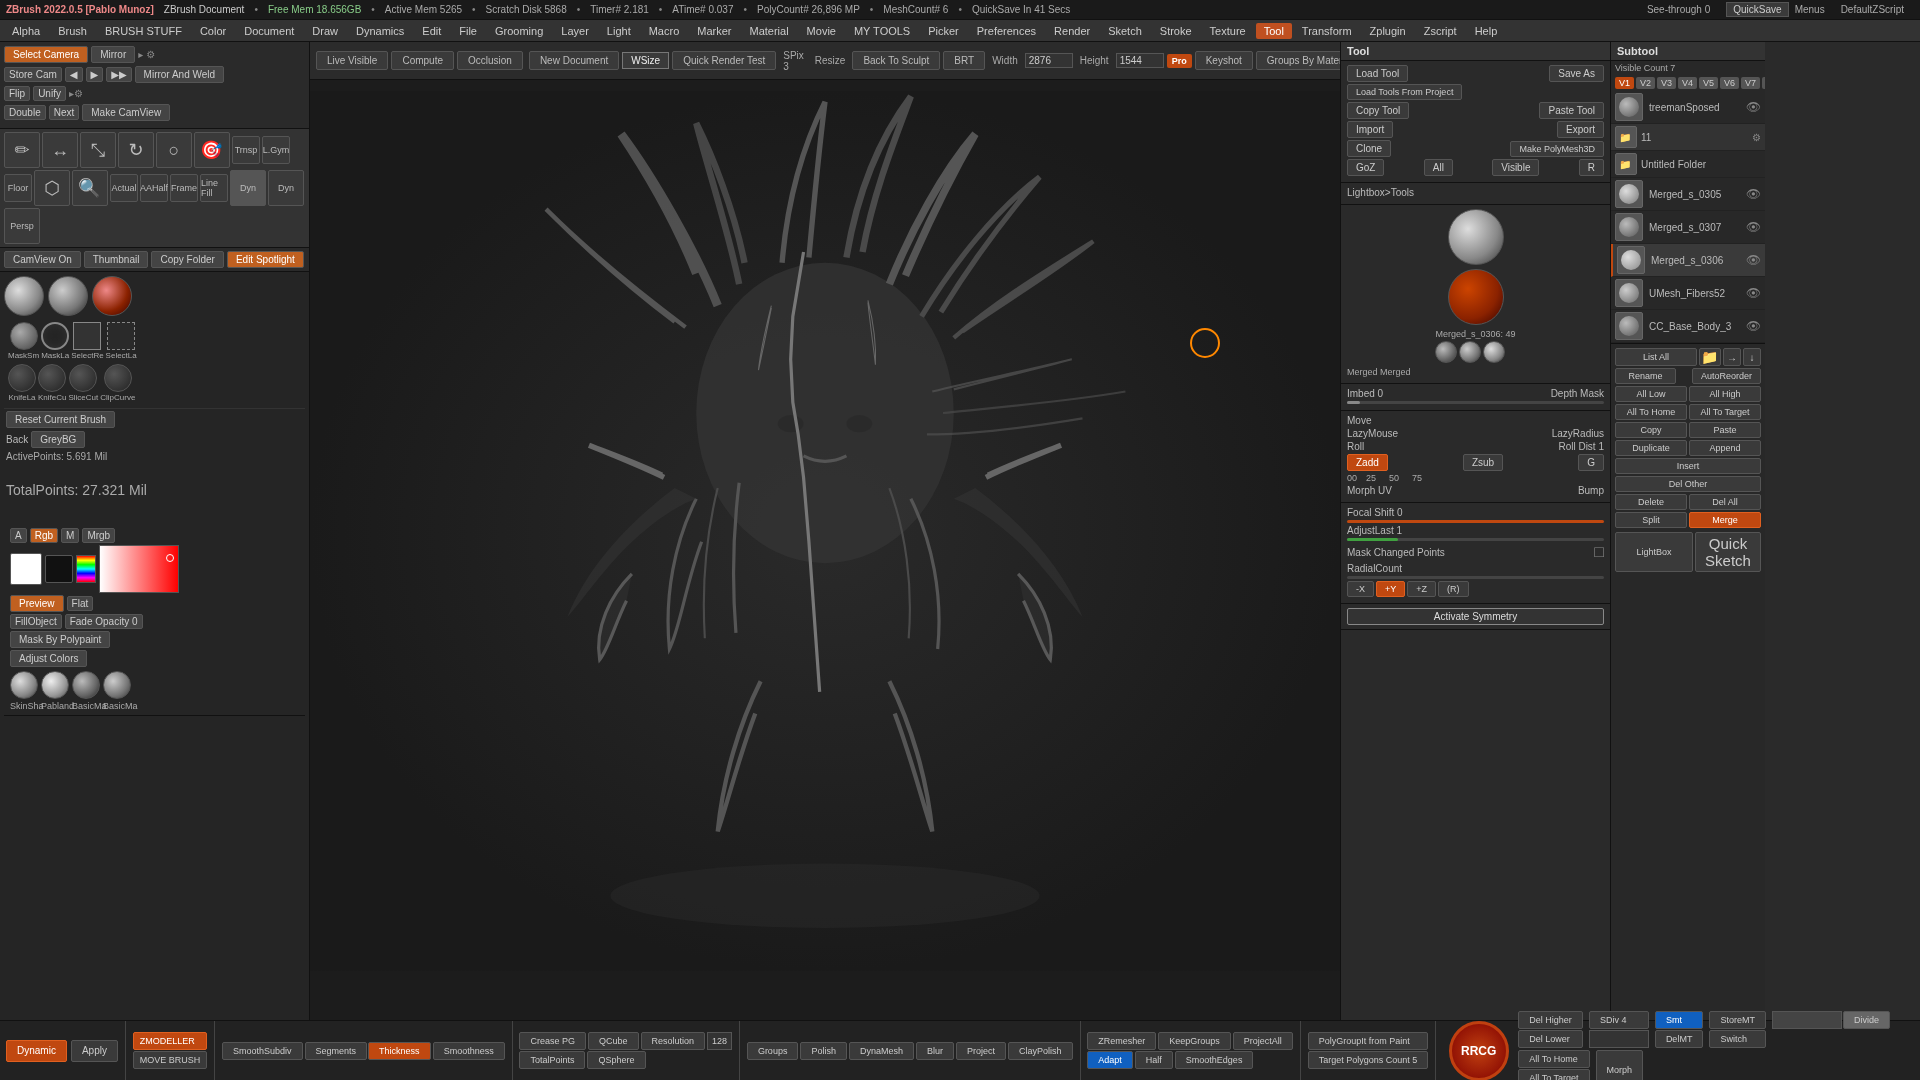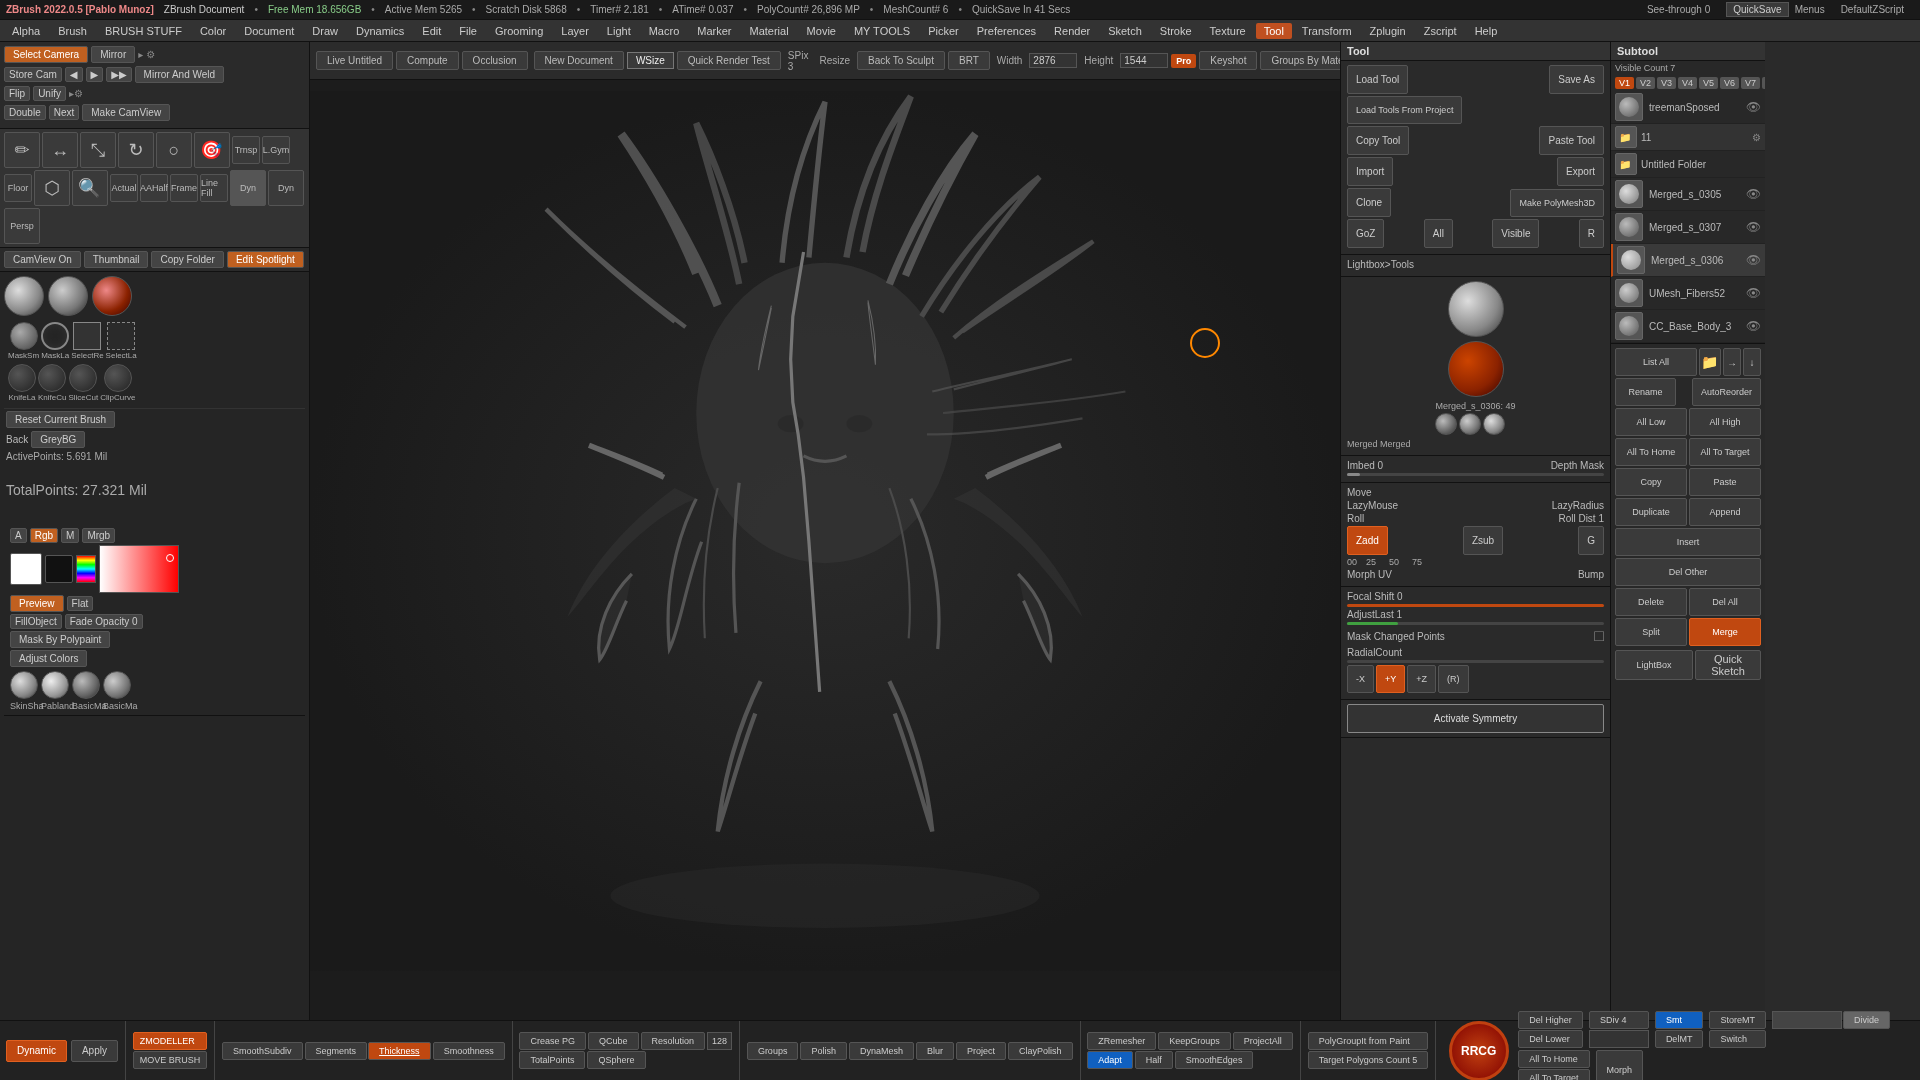--- a/index.html
+++ b/index.html
@@ -139,21 +139,21 @@
       gap: 4px;
     }
     .panel-label {
       color: #bbb;
       font-size: 10px;
     }
     .panel-btn {
       background: #3a3a3a;
       border: 1px solid #555;
       color: #ccc;
-      padding: 8px 8px;
+      padding: 2px 8px;
       cursor: pointer;
       font-size: 10px;
       border-radius: 2px;
     }
     .panel-btn.orange { background: #c04810; color: #fff; border-color: #e06020; }
 
     
     .tool-title {
       background: #333;
       padding: 3px 6px;
@@ -629,21 +629,21 @@
             <span style="width:28px;text-align:center;">BasicMa</span>
             <span style="width:28px;text-align:center;">BasicMa</span>
           </div>
         </div>
       </div>
     </div>
 
     <div id="viewport-area">
 
       <div id="viewport-top-bar">
-        <button class="top-btn">Live Untitled</button>
+        <button class="top-btn">Live Visible</button>
         <button class="top-btn">Compute</button>
         <button class="top-btn">Occlusion</button>
         <div style="flex:1"></div>
         <button class="top-btn">New Document</button>
         <span class="wsize-btn">WSize</span>
         <button class="top-btn">Quick Render Test</button>
         <span style="color:#aaa;font-size:10px;margin:0 4px;">SPix 3</span>
         <span style="color:#aaa;font-size:10px;margin:0 4px;">Resize</span>
         <button class="top-btn">Back To Sculpt</button>
         <button class="top-btn">BRT</button>
@@ -959,21 +959,21 @@
             <div style="display:flex;gap:2px;margin-bottom:2px;">
               <button class="panel-btn" style="flex:1;font-size:9px">Delete</button>
               <button class="panel-btn" style="flex:1;font-size:9px">Del All</button>
             </div>
             <div style="display:flex;gap:2px;margin-bottom:2px;">
               <button class="panel-btn" style="flex:1;font-size:9px">Split</button>
               <button class="panel-btn orange" style="flex:1;font-size:9px">Merge</button>
             </div>
             <div style="display:flex;gap:2px;margin-top:4px;">
               <button class="panel-btn" style="flex:1;font-size:9px">LightBox</button>
-              <button class="panel-btn" style="flex:1;font-size:11px;padding:2px 2px;">Quick Sketch</button>
+              <button class="panel-btn" style="flex:1;font-size:15px;padding:2px 2px;">Quick Sketch</button>
             </div>
           </div>
         </div>
       </div>
     </div>
 
   </div>
 
   <div id="bottom-bar">
     <button class="bottom-btn orange">Dynamic</button>
@@ -983,21 +983,21 @@
       <button class="bottom-btn orange" style="font-size:9px;padding:2px 6px;height:18px;">ZMODELLER</button>
       <button class="bottom-btn" style="font-size:9px;padding:2px 6px;height:18px;">MOVE BRUSH</button>
     </div>
     <div class="divider-v"></div>
     <div style="display:flex;flex-direction:row;gap:1px;">
       <div style="display:flex;gap:2px;">
         <button class="bottom-btn" style="font-size:9px;height:18px;">SmoothSubdiv</button>
         <button class="bottom-btn" style="font-size:9px;height:18px;">Segments</button>
       </div>
       <div style="display:flex;gap:2px;">
-        <button class="bottom-btn" style="font-size:9px;height:18px;background:#c04810;color:#fff;text-decoration:underline;">Thickness</button>
+        <button class="bottom-btn" style="font-size:9px;height:18px;background:#c04810;color:#fff;">Thickness</button>
         <button class="bottom-btn" style="font-size:9px;height:18px;">Smoothness</button>
       </div>
     </div>
     <div class="divider-v"></div>
     <div style="display:flex;flex-direction:column;gap:1px;">
       <div style="display:flex;gap:2px;">
         <button class="bottom-btn" style="font-size:9px;height:18px;">Crease PG</button>
         <button class="bottom-btn" style="font-size:9px;height:18px;">QCube</button>
         <button class="bottom-btn" style="font-size:9px;height:18px;">Resolution</button>
         <span style="font-size:9px;color:#ccc;padding:2px 4px;background:#333;border:1px solid #555;height:18px;display:flex;align-items:center;">128</span>

